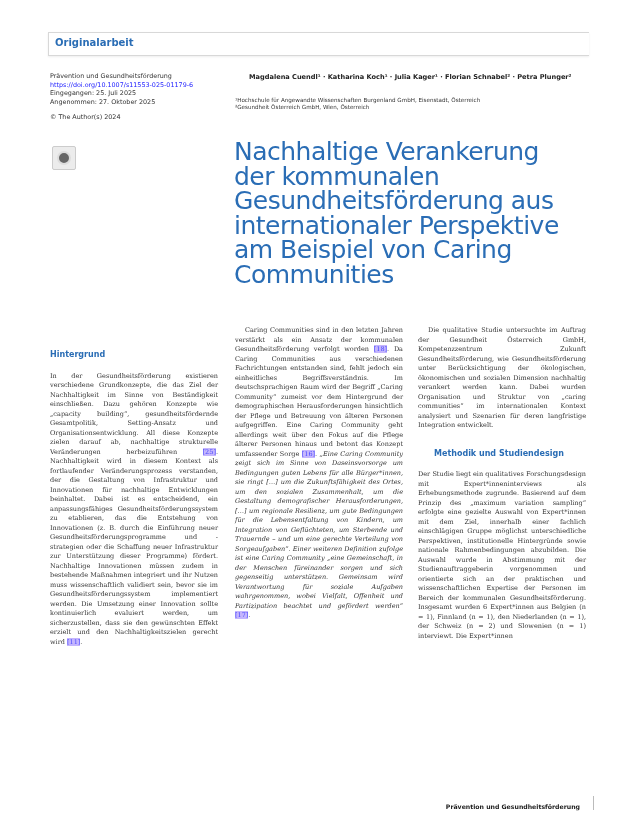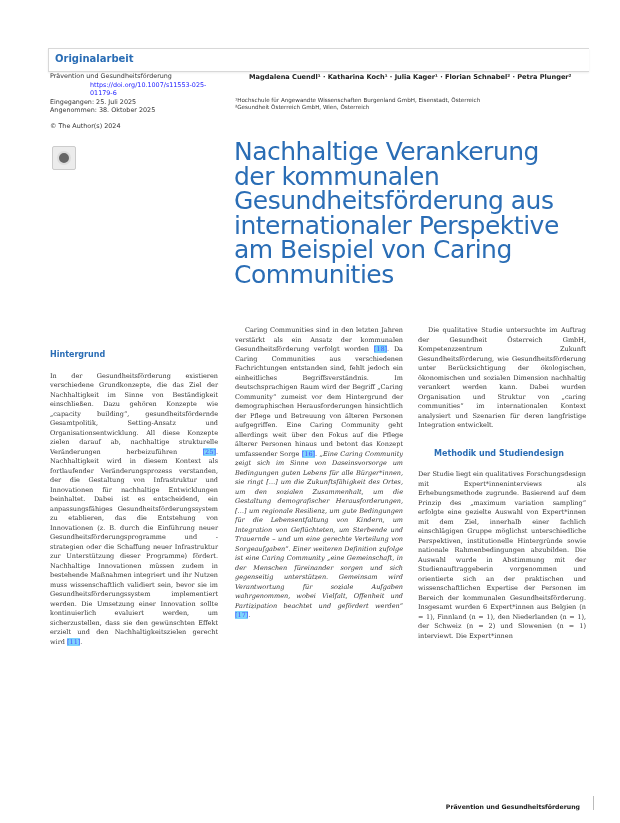--- a/index.html
+++ b/index.html
@@ -1,51 +1,51 @@
 <!DOCTYPE html>
 <html><head>
 <meta charset="utf-8">
 <style>
   html, body { margin:0; padding:0; background:#ffffff; }
   body { width:620px; height:823px; position:relative; overflow:hidden; font-family:"DejaVu Serif", serif; color:#222; }
-  .topbar { position:absolute; left:48px; top:48px; width:540px; height:22px; border:1px solid #d8d8d8; border-right:none; background:#fff; box-shadow:0 1px 2px #eee; }
+  .topbar { position:absolute; left:48px; top:32px; width:540px; height:22px; border:1px solid #d8d8d8; border-right:none; background:#fff; box-shadow:0 1px 2px #eee; }
   .topbar span { position:absolute; left:6px; top:4px; font-family:"DejaVu Sans", sans-serif; font-weight:bold; font-size:10px; color:#2a6db5; }
   .meta { position:absolute; left:50px; top:72px; width:175px; font-family:"DejaVu Sans", sans-serif; font-size:6.4px; line-height:8.6px; color:#333; }
-  .meta .doi { color:#1a1aff;margin-left:40px; }
+  .meta .doi { color:#1a1aff; }
   .meta .gap { height:7px; }
   .oa-icon { position:absolute; left:52px; top:146px; width:22px; height:22px; background:#ececec; border:1px solid #ccc; border-radius:2px; display:flex; align-items:center; justify-content:center; }
   .oa-icon .head { width:10px; height:10px; border-radius:50%; background:#666; border:2px solid #ddd; }
   .authors { position:absolute; left:249px; top:73px; width:340px; font-family:"DejaVu Sans", sans-serif; font-size:6.6px; line-height:9px; font-weight:bold; color:#222; }
   .affil { position:absolute; left:235px; top:97px; width:340px; font-family:"DejaVu Sans", sans-serif; font-size:5.6px; line-height:7.4px; color:#333; }
   .title { position:absolute; left:234px; top:140px; width:345px; font-family:"DejaVu Sans", sans-serif; font-size:25px; line-height:24.5px; color:#2a6db5; letter-spacing:-0.5px; }
   .col { position:absolute; top:326px; font-size:6.5px; line-height:9.5px; text-align:justify; color:#333; hyphens:auto; }
   .col1 { left:50px; width:168px; }
   .col2 { left:235px; width:168px; }
   .col3 { left:418px; width:168px; }
   .sec { font-family:"DejaVu Sans", sans-serif; font-weight:bold; color:#2a6db5; font-size:8px; margin-bottom:12px; text-align:left;margin-top:24px; }
-  .ref { color:#4a4aff; background:#7dd3fc; }
+  .ref { color:#4a4aff; background:#c4b5fd; }
   .indent { text-indent:10px; }
   .col p { margin:0; }
   .col3 .sec2 { margin-top:18px;padding-left:16px; }
   .footer-left { position:absolute; left:50px; top:844px; font-size:7px; color:#555; font-family:Liberation Mono, monospace; }
   .footer-right { position:absolute; right:40px; top:803px; font-family:"DejaVu Sans", sans-serif; font-weight:bold; font-size:6.2px; color:#222; }
   .footer-bar { position:absolute; left:593px; top:796px; width:1px; height:14px; background:#bbb; }
 </style>
 </head>
 <body>
 
 <div class="topbar">
   <span>Originalarbeit</span>
 </div>
 
 <div class="meta">
   <div>Prävention und Gesundheitsförderung</div>
   <div class="doi">https://doi.org/10.1007/s11553-025-01179-6</div>
   <div>Eingegangen: 25. Juli 2025</div>
-  <div>Angenommen: 38. Oktober 2025</div>
+  <div>Angenommen: 27. Oktober 2025</div>
   <div class="gap"></div>
   <div>© The Author(s) 2024</div>
 </div>
 
 <div class="oa-icon">
     <div class="head"></div>
   </div>
 
 <div class="authors">Magdalena Cuendl¹ · Katharina Koch¹ · Julia Kager¹ · Florian Schnabel² · Petra Plunger²</div>
 <div class="affil">

